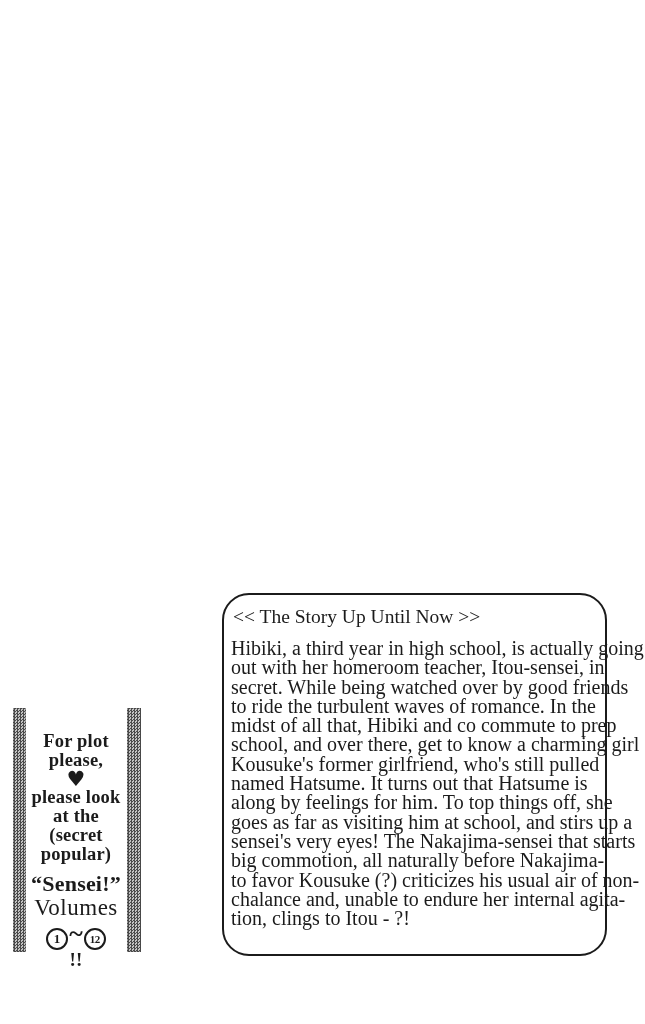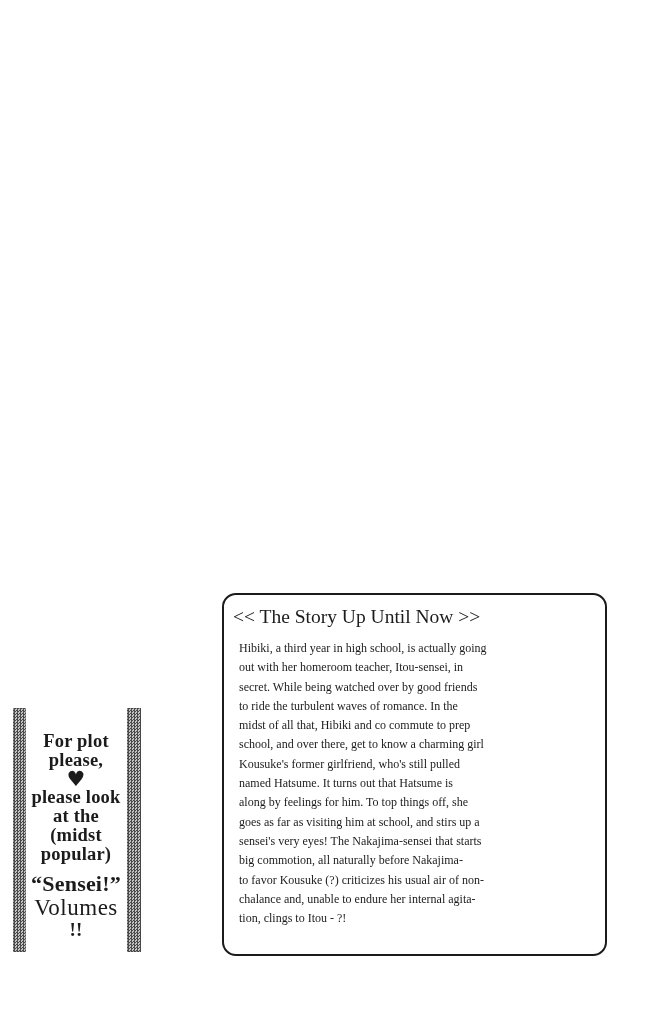--- a/index.html
+++ b/index.html
@@ -66,56 +66,58 @@
   }
   .exclaim-line { font-size: 19px; line-height: 20px; }
 
   
   .story-box {
     position: absolute;
     left: 222px; top: 593px;
     width: 385px; height: 363px;
     box-sizing: border-box;
     border: 2px solid #1b1b1b;
-    border-radius: 14px;
+    border-radius: 27px;
     background: #ffffff;
     padding: 11px 8px 0 7px;
   }
   .story-title {
     font-size: 19.5px;
     line-height: 21px;
     margin-left: 2px;
     white-space: nowrap;
   }
   .story-lines {
     margin-top: 12px;
-    font-size: 12px;
+    font-size: 20px;
     line-height: 19.3px;
-    margin-left: 8px;
   }
   .story-line { white-space: nowrap; }
 </style>
 </head>
 <body>
 
 <div class="page">
 
   <div class="left-note">
     <div class="halftone-bar left"></div>
     <div class="halftone-bar right"></div>
     <div class="note-text">
       <div class="note-line">For plot</div>
       <div class="note-line">please,</div>
       <div class="note-line heart-line">♥</div>
       <div class="note-line">please look</div>
       <div class="note-line">at the</div>
-      <div class="note-line">(midst</div>
+      <div class="note-line">(secret</div>
       <div class="note-line">popular)</div>
       <div class="note-line series-title">“Sensei!”</div>
       <div class="note-line volumes-word">Volumes</div>
+      <div class="note-line volume-range">
+        <span class="vol-circle">1</span><span class="vol-tilde">~</span><span class="vol-circle two-digit">12</span>
+      </div>
       <div class="note-line exclaim-line">!!</div>
     </div>
   </div>
 
   <div class="story-box">
     <div class="story-title">&lt;&lt; The Story Up Until Now &gt;&gt;</div>
     <div class="story-lines">
         <div class="story-line">Hibiki, a third year in high school, is actually going</div>
         <div class="story-line">out with her homeroom teacher, Itou-sensei, in</div>
         <div class="story-line">secret. While being watched over by good friends</div>

